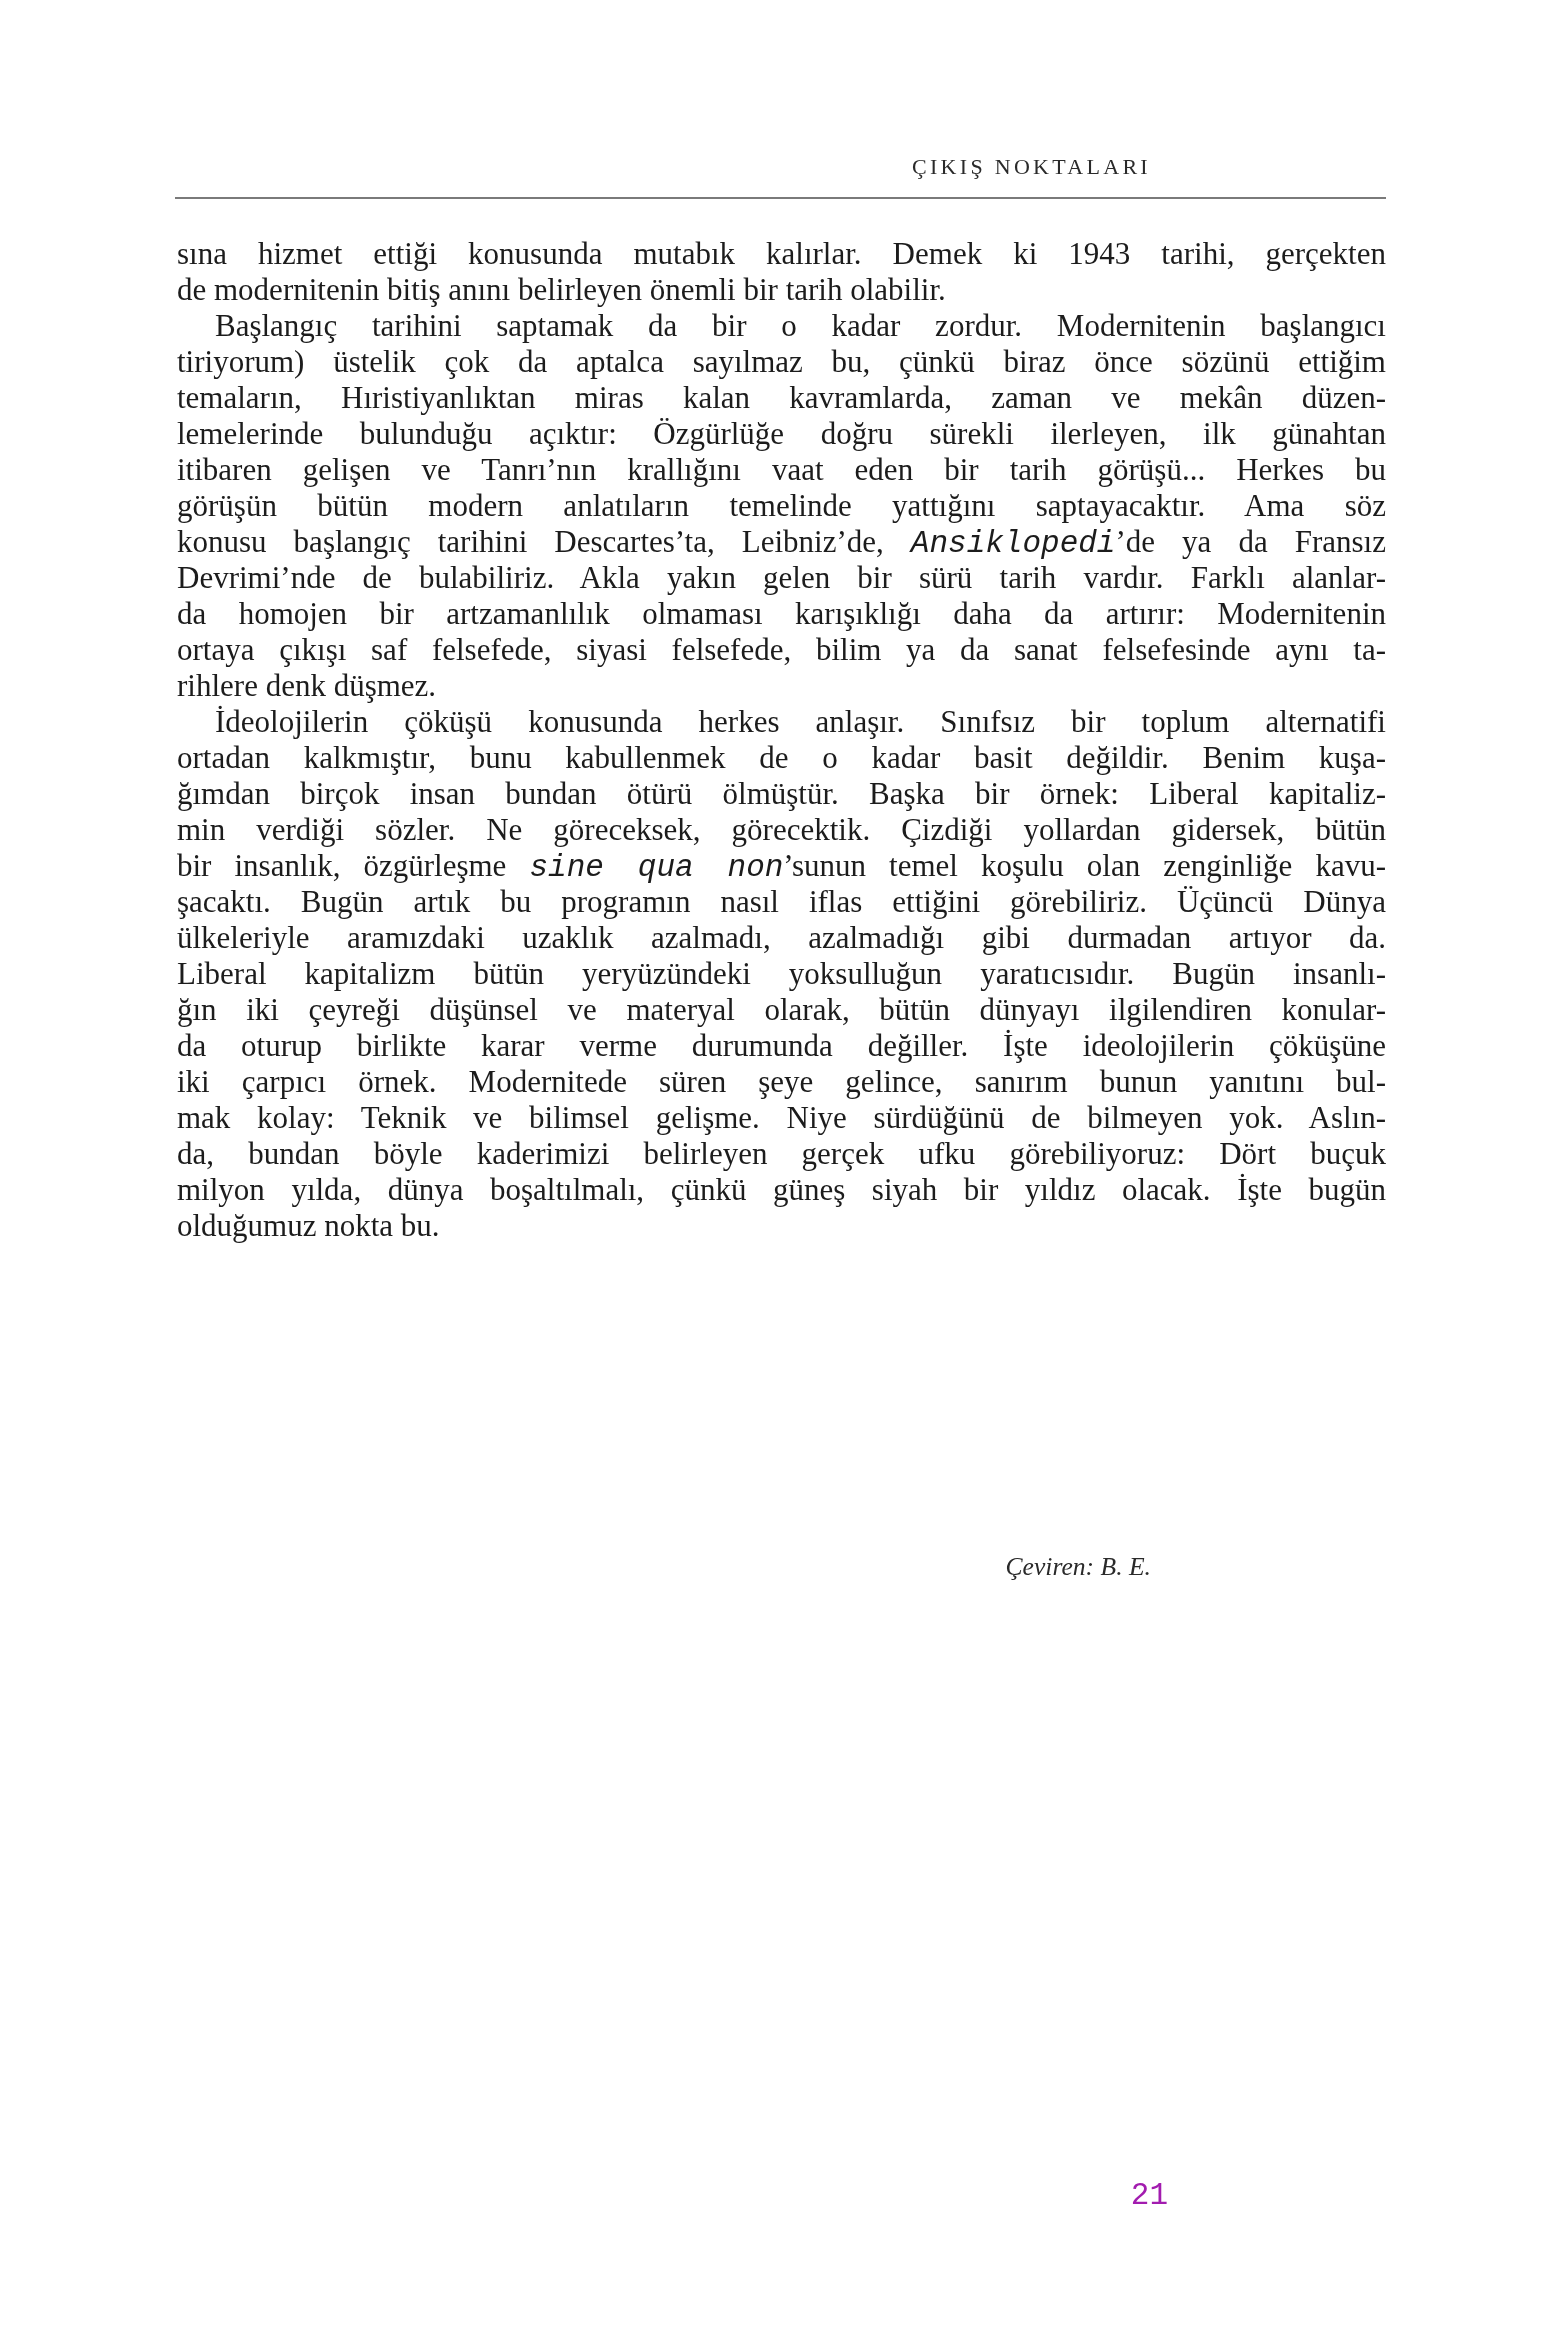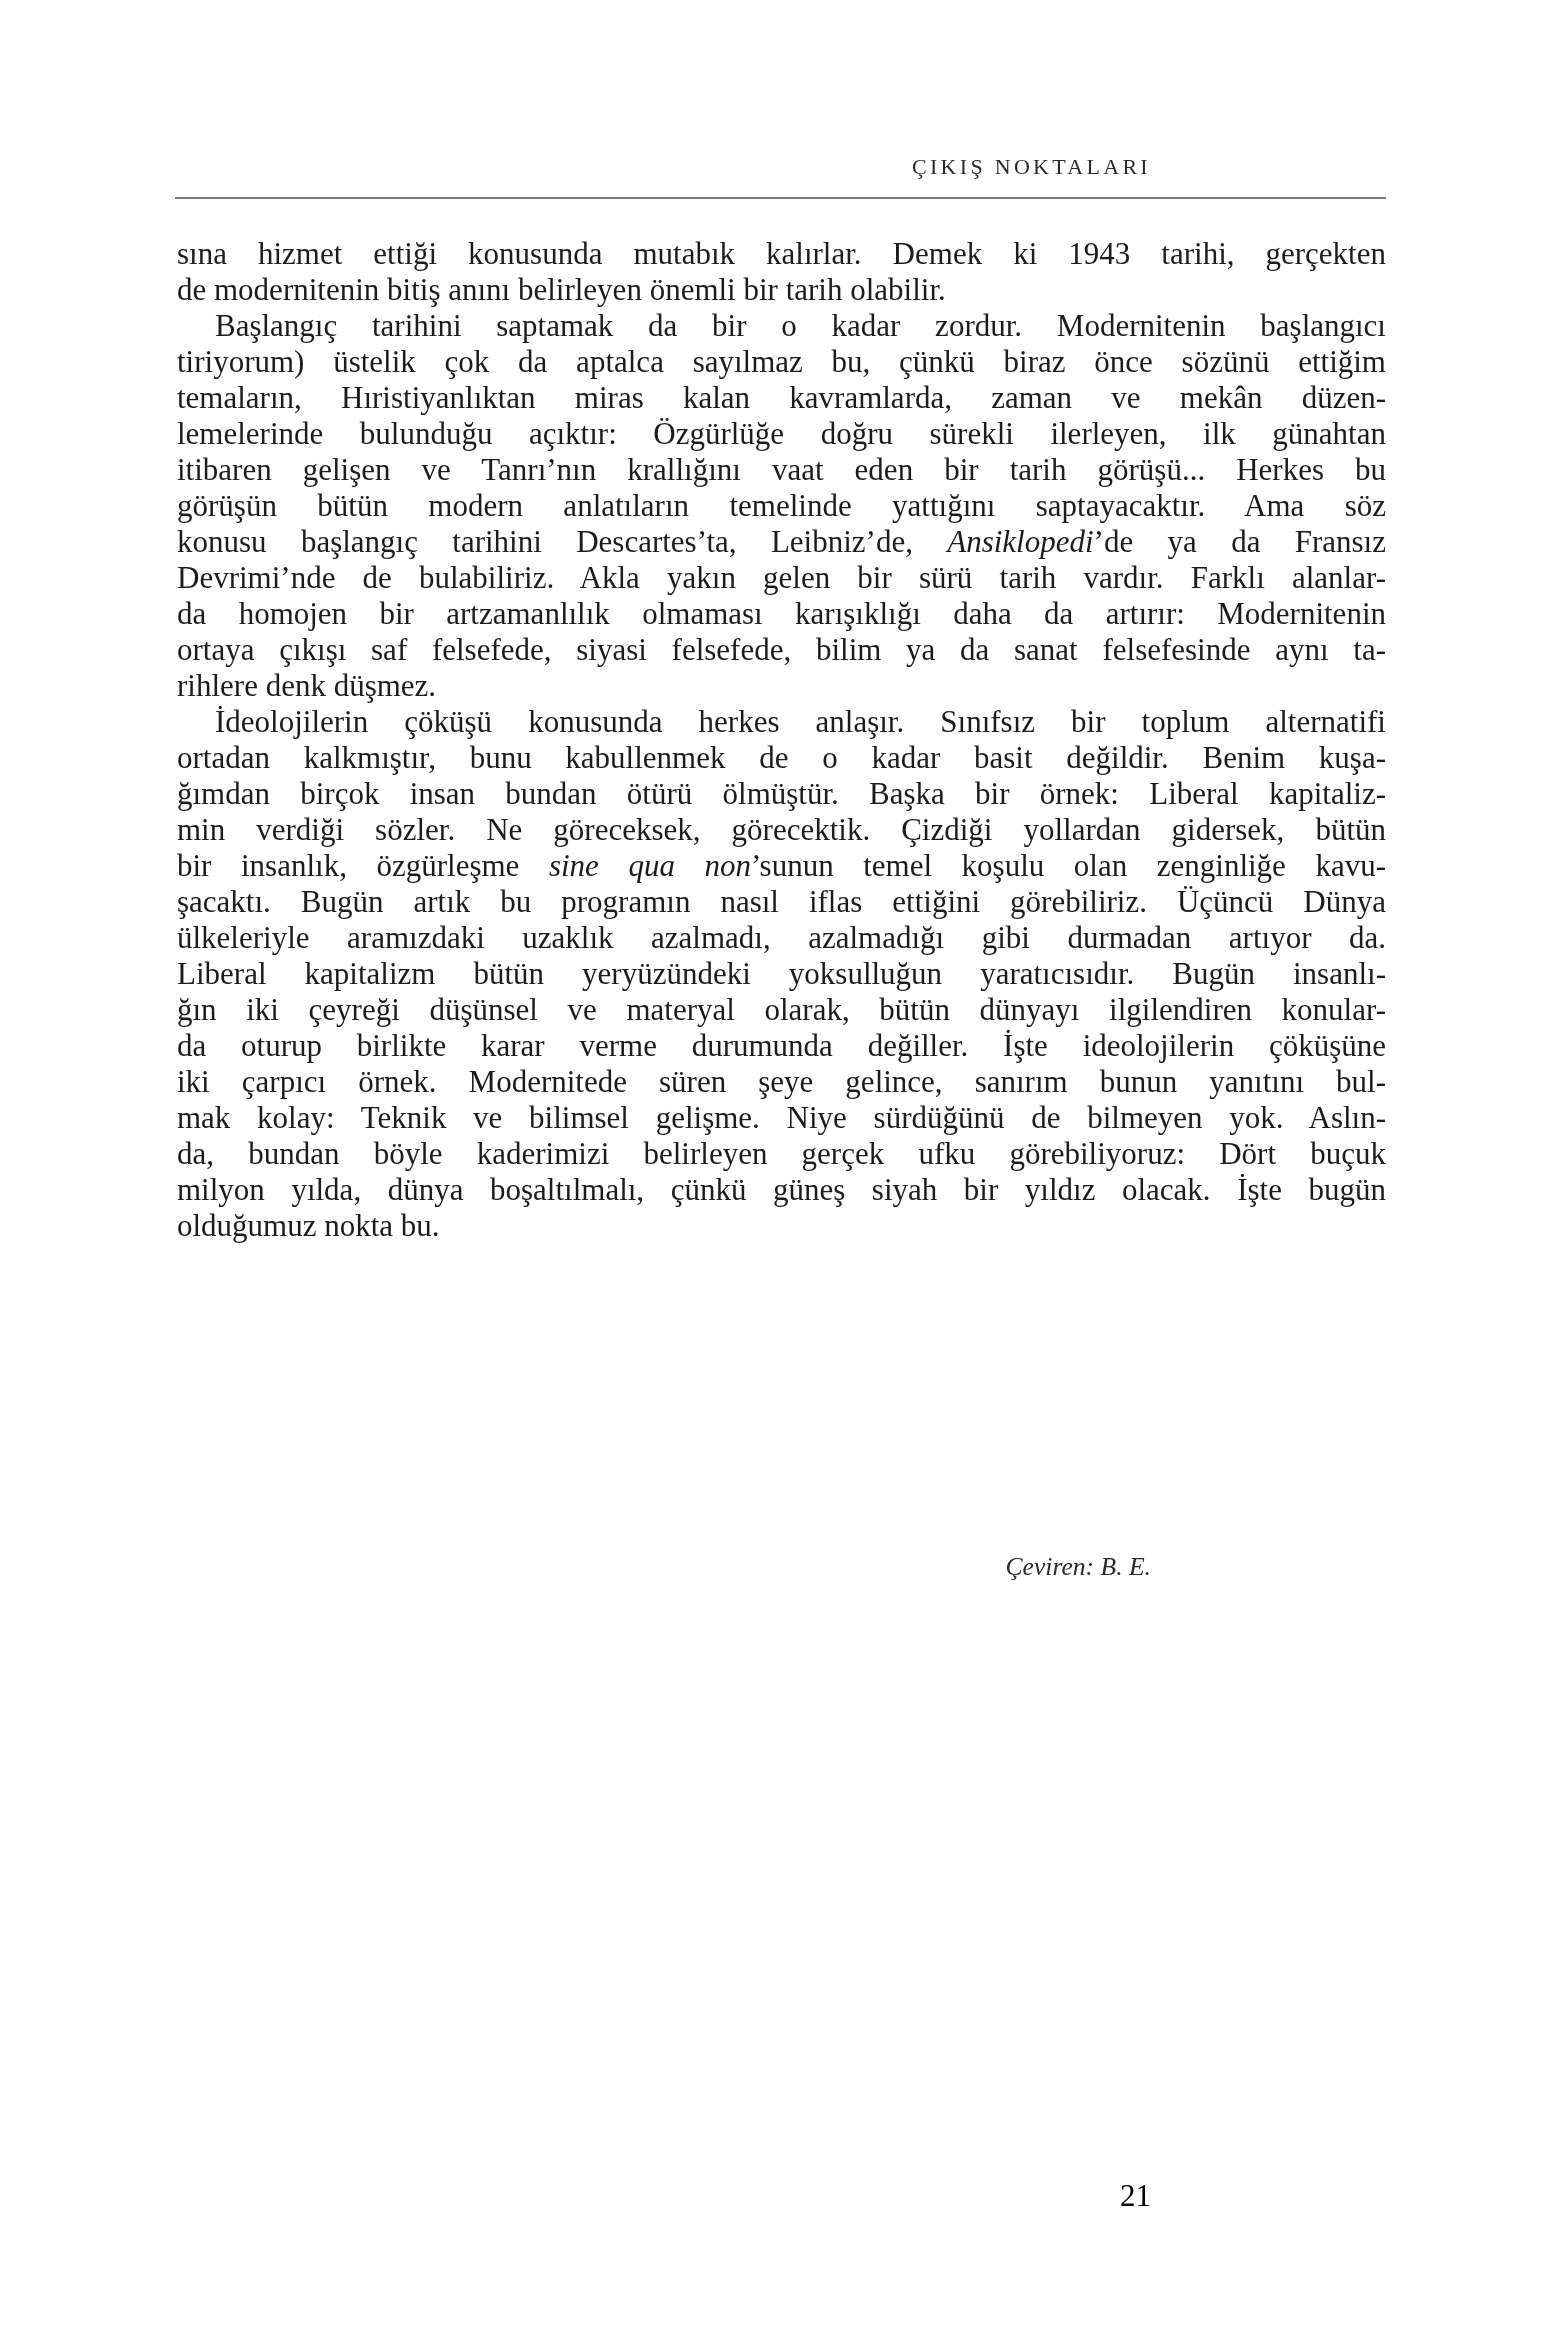--- a/index.html
+++ b/index.html
@@ -12,30 +12,30 @@
   }
   .rule { position: absolute; left: 175px; top: 197px; width: 1211px; height: 1.7px; background: #7a7a7a; }
   .body-text {
     position: absolute; left: 177px; top: 236px; width: 1209px;
     font-family: "Liberation Serif", "DejaVu Serif", serif;
     font-size: 31px; line-height: 36px; color: #1c1c1c;
   }
   .line { display: block; white-space: nowrap; text-align: justify; text-align-last: justify; height: 36px; }
   .line.last { text-align-last: left; font-family: Liberation Serif, serif; }
   .line.indent { padding-left: 38px; }
-  .line em { font-style: italic; }
+  .line em { font-style: italic; font-family: Liberation Mono, monospace; }
   .signature {
     position: absolute; right: 175px; top: 1552px;
     font-family: "Liberation Serif", "DejaVu Serif", serif;
     font-style: italic; font-size: 25.6px; color: #2a2a2a;
   }
   .page-number {
-    position: absolute; right: 175px; top: 2178px;
-    font-family: Liberation Serif, serif;
-    font-size: 31px; color: #000000;
+    position: absolute; right: 158px; top: 2178px;
+    font-family: Liberation Mono, monospace;
+    font-size: 31px; color: #a21caf;
   }
 </style>
 </head>
 <body>
 
 <div class="page">
   <div class="running-head">ÇIKIŞ NOKTALARI</div>
   <div class="rule"></div>
 
   <div class="body-text" id="body-text">

